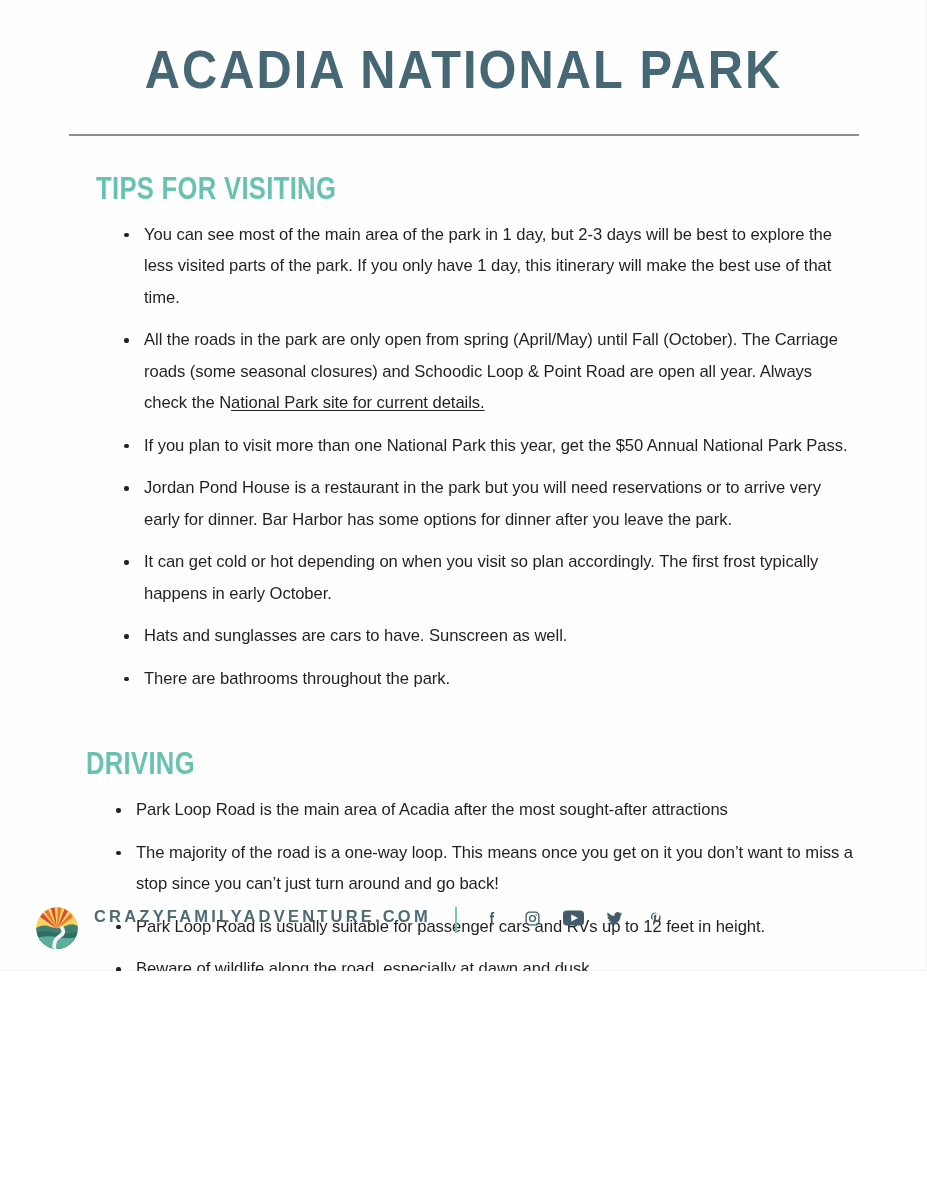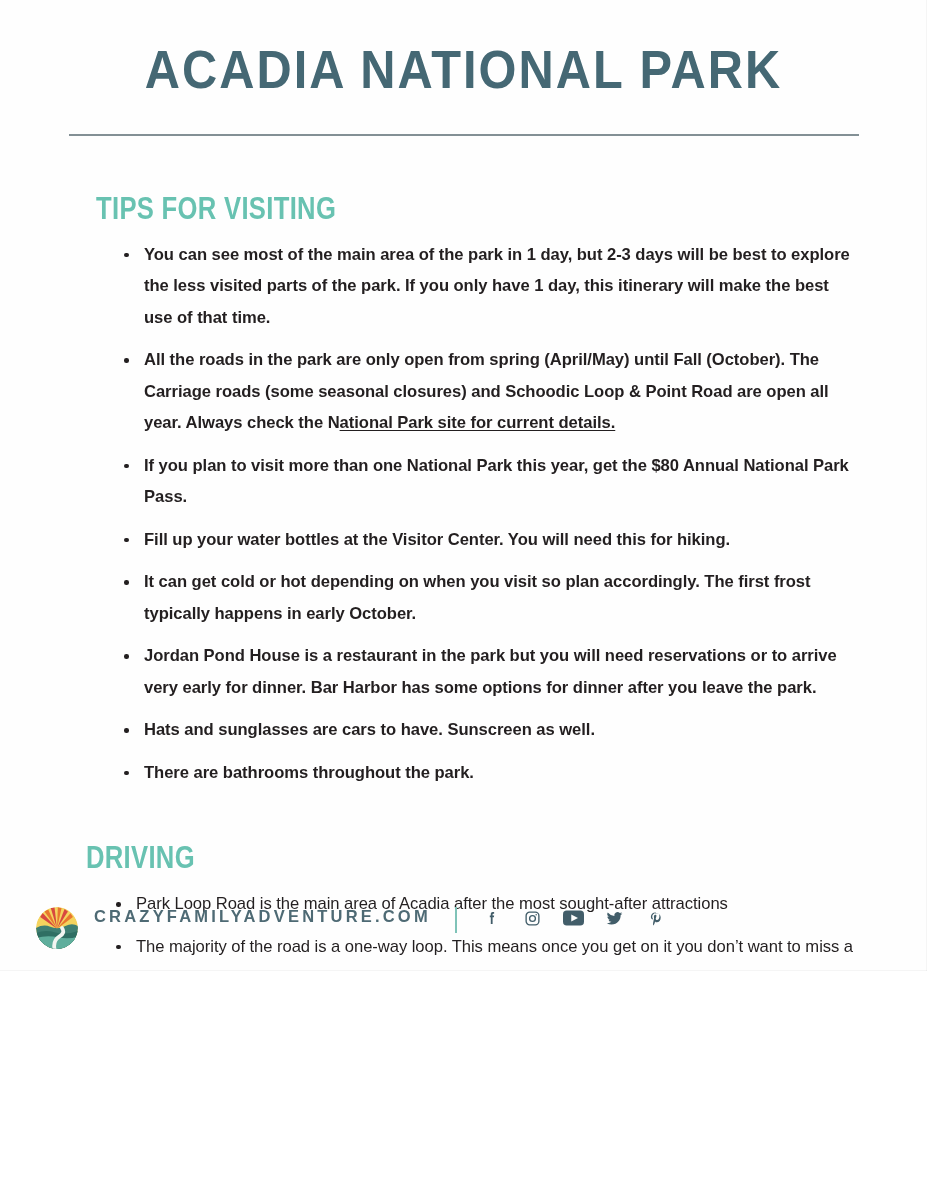--- a/index.html
+++ b/index.html
@@ -55,21 +55,21 @@
     margin: 0;
     font-family: "Liberation Sans Narrow", "Liberation Sans", sans-serif;
     font-weight: 700;
     font-size: 32px;
     letter-spacing: 0.4px;
     color: #68c2b1;
     transform: scaleX(0.80);
     transform-origin: left center;
     white-space: nowrap;
   }
-  #tips-section { margin-top: 54px; }
+  #tips-section { margin-top: 34px; }
   #driving-section { margin-top: 40px; padding-left: 86px; }
 
   
   ul.bullets {
     margin: 12px 0 0 0;
     padding: 0 0 0 26px;
     list-style: none;
   }
   ul.bullets li {
     position: relative;
@@ -90,21 +90,21 @@
     height: 4.5px;
     background: #231f20;
     border-radius: 50%;
   }
   ul.bullets li .ln {
     text-decoration: underline;
     text-underline-offset: 2px;
   }
 
   #tips-list { padding-left: 26px; }
-  #tips-list li { padding-right: 12px; font-weight: bold; }
+  #tips-list li { padding-right: 12px; }
   #driving-list { padding-left: 28px; }
   #driving-list li { padding-right: 0; }
 
   
   .footer {
     position: absolute;
     left: 0;
     right: 0;
     bottom: 22px;
     display: flex;
@@ -159,24 +159,23 @@
   <div class="title-wrap">
     <h1 class="doc-title">ACADIA NATIONAL PARK</h1>
     <div class="title-rule"></div>
   </div>
 
   <div class="section" id="tips-section">
     <h2 class="section-heading">TIPS FOR VISITING</h2>
     <ul class="bullets" id="tips-list">
         <li><span>You can see most of the main area of the  park in 1 day, but 2-3 days will be best to explore the less visited parts of the park. If you only have 1 day, this itinerary will make the best use of that time.</span></li>
         <li><span>All the roads in the park are only open from spring (April/May) until Fall (October). The Carriage roads (some seasonal closures) and Schoodic Loop &amp; Point Road are open all year. Always check the N</span><span class="ln">ational Park site for current details.</span></li>
-        <li><span>If you plan to visit more than one National Park this year, get the $80 Annual National Park Pass.</span></li>
-        <li><span>Fill up your water bottles at the Visitor Center. You will need this for hiking.</span></li>
+        <li><span>If you plan to visit more than one National Park this year, get the $50 Annual National Park Pass.</span></li>
+        <li><span>Jordan Pond House is a restaurant in the park but you will need reservations or to arrive very early for dinner. Bar Harbor has some options for dinner after you leave the park.</span></li>
         <li><span>It can get cold or hot depending on when you visit so plan accordingly. The first frost typically happens in early October.</span></li>
-        <li><span>Jordan Pond House is a restaurant in the park but you will need reservations or to arrive very early for dinner. Bar Harbor has some options for dinner after you leave the park.</span></li>
         <li><span>Hats and sunglasses are cars to have. Sunscreen as well.</span></li>
         <li><span>There are bathrooms throughout the park.</span></li>
       </ul>
   </div>
 
   <div class="section" id="driving-section">
     <h2 class="section-heading">DRIVING</h2>
     <ul class="bullets" id="driving-list">
         <li><span>Park Loop Road is the main area of Acadia after the most sought-after attractions</span></li>
         <li><span>The majority of the road is a one-way loop. This means once you get on it you don’t want to miss a stop since you can’t just turn around and go back!</span></li>

